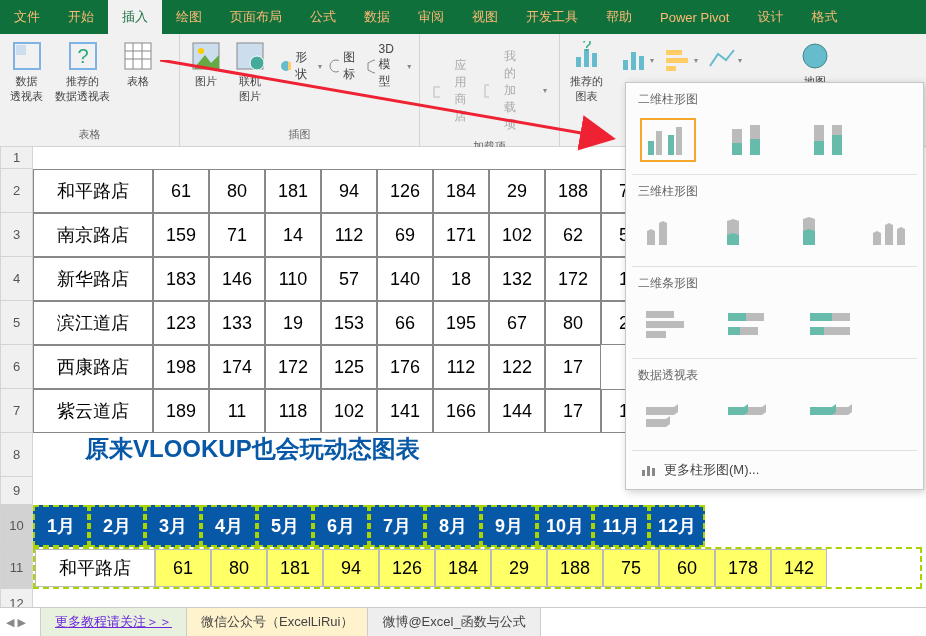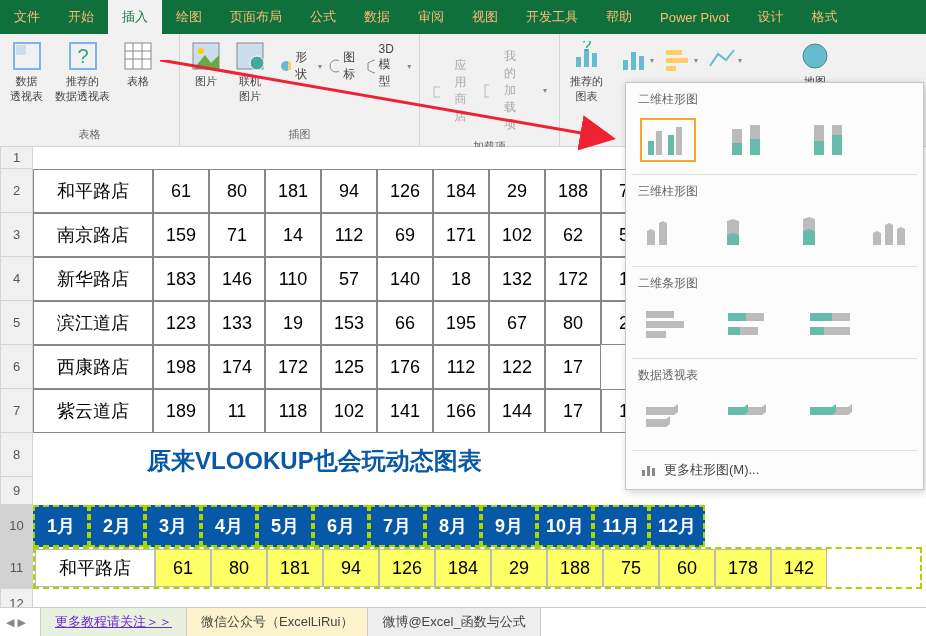--- a/index.html
+++ b/index.html
@@ -38,21 +38,21 @@
 .row-header-col { position: absolute; left: 0; top: 0; width: 33px; }
 .row-header { height: 44px; border: 1px solid #d4d4d4; border-top: none; display: flex; align-items: center; justify-content: center; font-size: 13px; color: #555; background: #f0f0f0; }
 .row-header.sel { background: #d2d2d2; }
 
 .grid-body { position: absolute; left: 33px; top: 0; right: 4px; }
 .cell-row { display: flex; height: 44px; }
 .cell { border: 1px solid #888; display: flex; align-items: center; justify-content: center; font-size: 18px; background: #fff; }
 .cell.first { width: 120px; }
 .cell.num { width: 56px; }
 
-.big-text-row { height: 44px; display: flex; align-items: flex-end; padding-left: 114px; }
+.big-text-row { height: 44px; display: flex; align-items: flex-start; padding-left: 52px; }
 .big-text { color: #0858a8; font-size: 24px; font-weight: bold; }
 
 .header-row2 { display: flex; height: 42px; }
 .header-row2 .cell { background: #0858a8; color: #fff; border: 2px dashed #aad400; font-weight: bold; }
 .header-row2 .cell.first { width: 120px; }
 .header-row2 .cell.num { width: 56px; }
 
 .yellow-row { display: flex; height: 42px; border: 2px dashed #aad400; }
 .yellow-row .cell { border: 1px solid #bbb; }
 .yellow-row .cell.first { background: #fff; }

